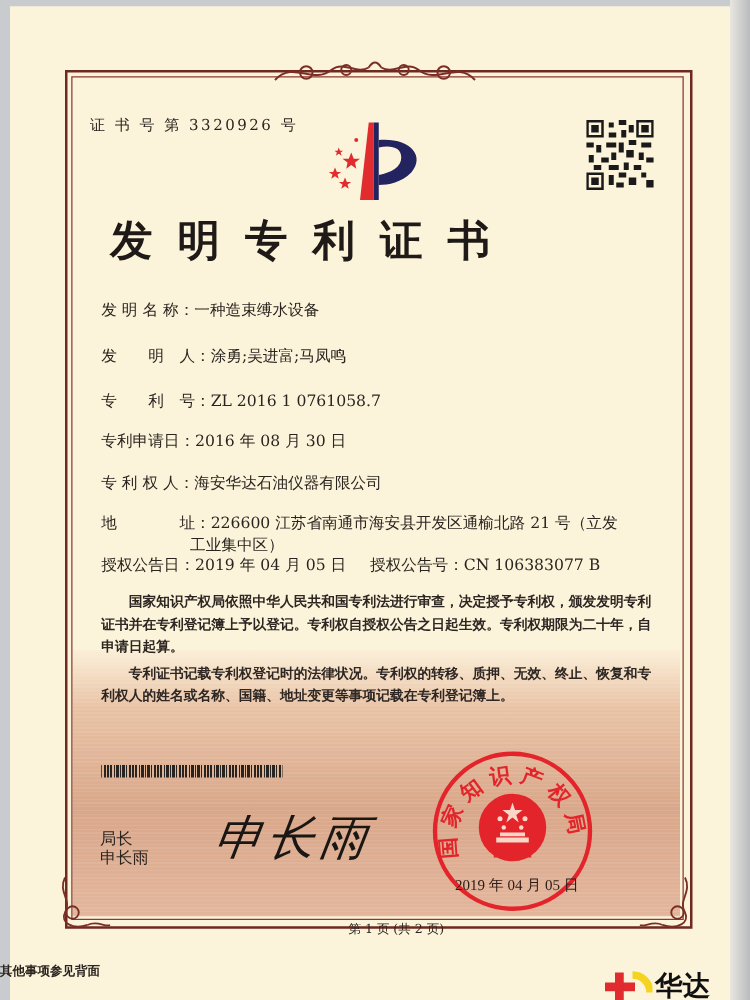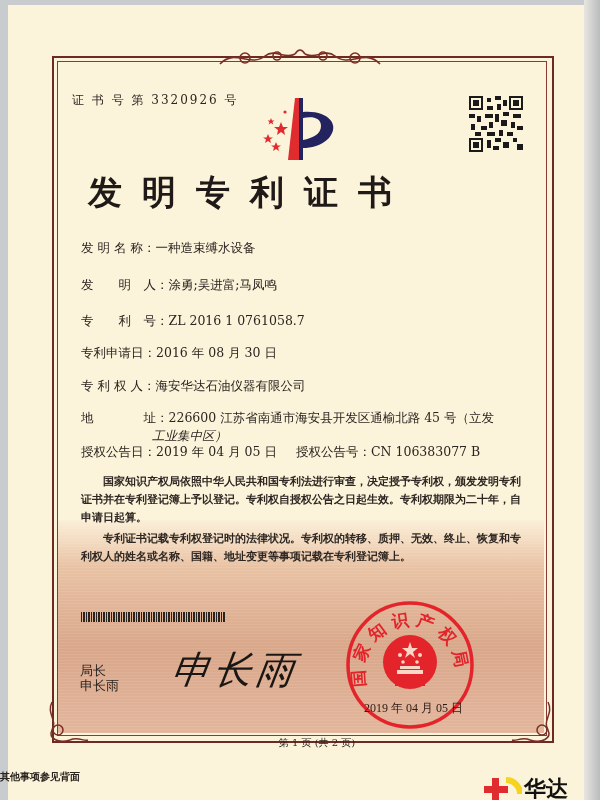--- a/index.html
+++ b/index.html
@@ -42,21 +42,21 @@
   }
   .logo { position: absolute; left: 255px; top: 94px; width: 90px; height: 70px; }
   .qr { position: absolute; left: 469px; top: 96px; width: 54px; height: 56px; }
   .title {
     position: absolute; left: 0; width: 500px; top: 170px; text-align: center;
     font-size: 34px; letter-spacing: 20px; font-weight: bold; color: #1f1a17;
     font-family: "DejaVu Sans", "Liberation Sans", sans-serif;
   }
   .field { position: absolute; left: 81px; font-size: 12.5px; white-space: nowrap; }
   .field .lbl { display: inline-block; }
-  .addr2 { position: absolute; left: 152px; top: 428px; font-size: 12.5px; font-style: italic; }
+  .addr2 { position: absolute; left: 152px; top: 428px; font-size: 12.5px; }
   .pub-no { position: absolute; left: 296px; top: 444px; font-size: 12.5px; white-space: nowrap; text-align: center; }
   .para {
     position: absolute; left: 81px; width: 440px; font-size: 11px; line-height: 18px;
     text-indent: 22px; font-weight: bold; color: #2d2622; text-align: justify;
   }
   .barcode {
     position: absolute; left: 81px; top: 612px; width: 145px; height: 10px;
     background: repeating-linear-gradient(90deg, #2a2420 0 1px, transparent 1px 2px, #2a2420 2px 4px, transparent 4px 5px);
   }
   .director-title { position: absolute; left: 80px; top: 662px; font-size: 13px; font-family: "DejaVu Sans", sans-serif; }
@@ -190,21 +190,21 @@
 <div class="field" style="top:313px">
   <span class="lbl">专　　利　号：</span><span>ZL 2016 1 0761058.7</span>
 </div>
 <div class="field" style="top:345px">
   <span class="lbl">专利申请日：</span><span>2016 年 08 月 30 日</span>
 </div>
 <div class="field" style="top:378px">
   <span class="lbl">专 利 权 人：</span><span>海安华达石油仪器有限公司</span>
 </div>
 <div class="field" style="top:410px">
-  <span class="lbl">地　　　　址：</span><span>226600 江苏省南通市海安县开发区通榆北路 45 号（立发</span>
+  <span class="lbl">地　　　　址：</span><span>226600 江苏省南通市海安县开发区通榆北路 21 号（立发</span>
 </div>
 <div class="addr2">工业集中区）</div>
 <div class="field" style="top:444px">
   <span class="lbl">授权公告日：</span><span>2019 年 04 月 05 日</span>
 </div>
 <div class="pub-no">
   <span>授权公告号：</span><span>CN 106383077 B</span>
 </div>
 
 <div class="para" style="top:473px">国家知识产权局依照中华人民共和国专利法进行审查，决定授予专利权，颁发发明专利证书并在专利登记簿上予以登记。专利权自授权公告之日起生效。专利权期限为二十年，自申请日起算。</div>

